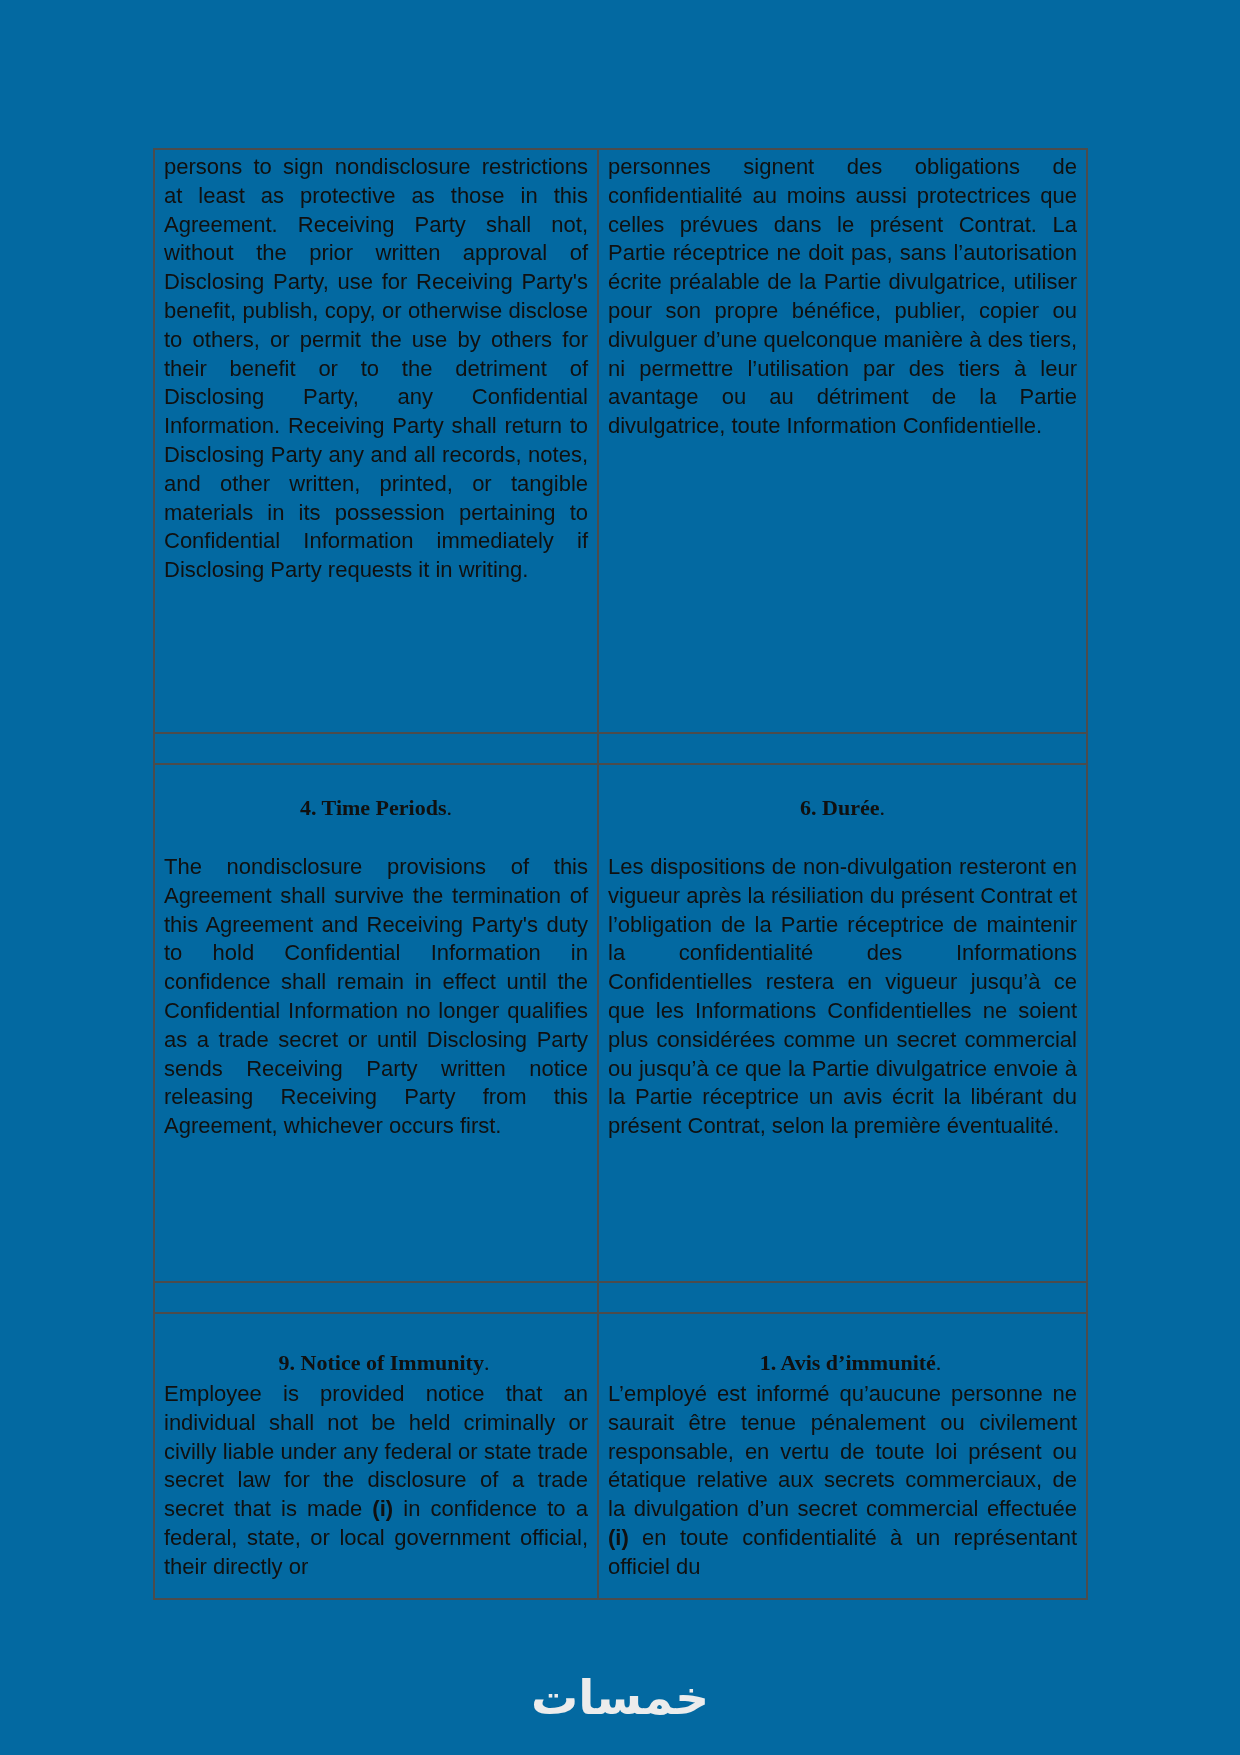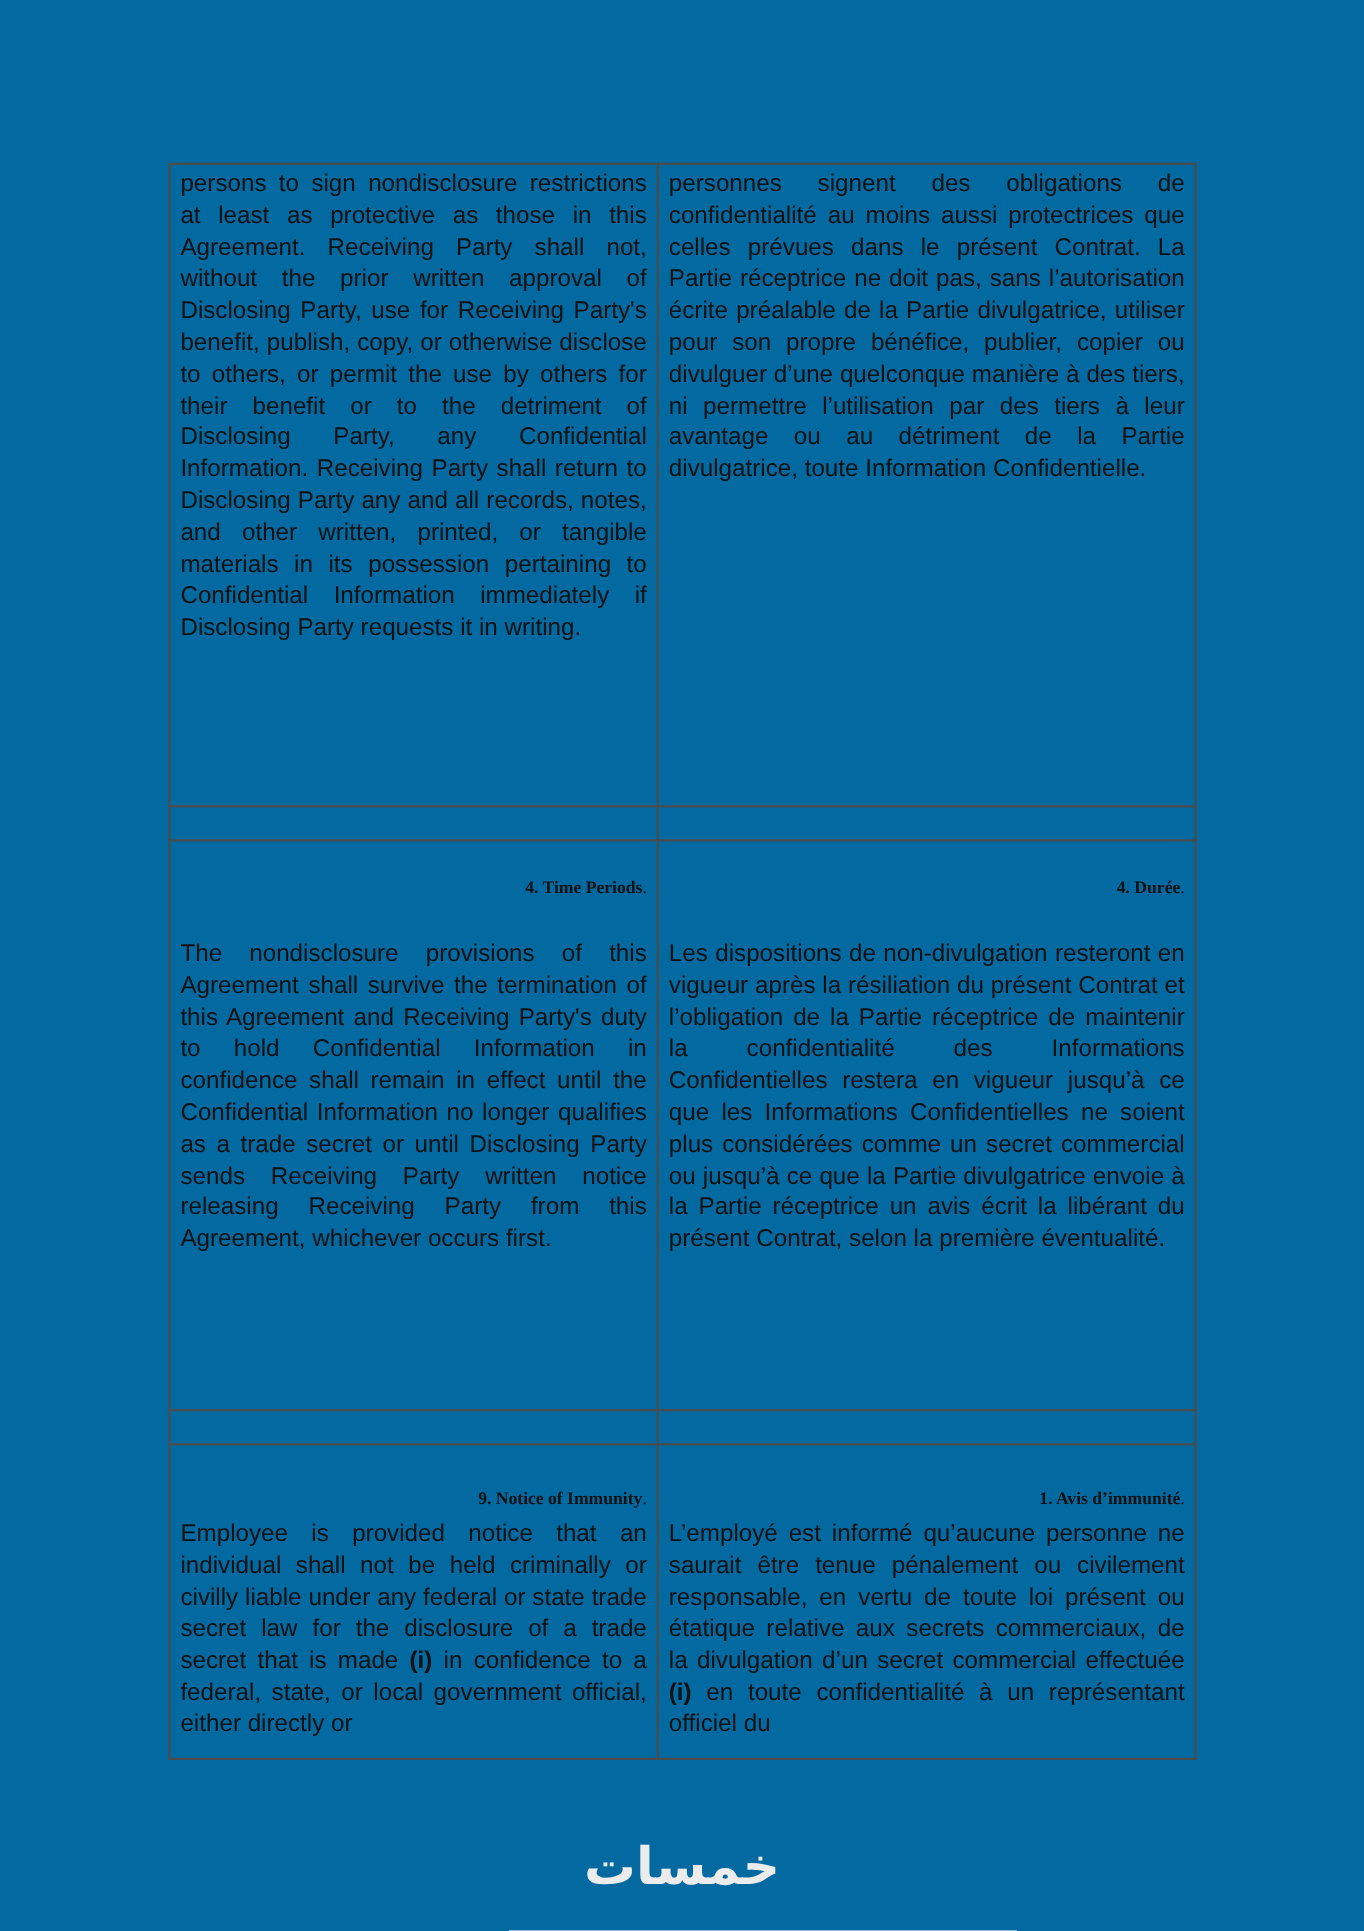--- a/index.html
+++ b/index.html
@@ -33,23 +33,23 @@
   }
   col.c-en { width: 444px; }
   col.c-fr { width: 489px; }
   tr.row-1 td { height: 584px; }
   tr.row-sep td { height: 31px; padding: 0; }
   tr.row-2 td { height: 518px; }
   tr.row-3 td { height: 286px; }
   p.cell-body { margin: 0; }
   p.cell-heading {
     font-family: "Liberation Serif", serif;
-    font-size: 16px;
+    font-size: 22px;
     line-height: 32px;
-    text-align: right;
+    text-align: center;
     font-weight: normal;
   }
   p.cell-heading b { font-weight: bold; }
   tr.row-2 p.cell-heading { margin: 24px 0 29px 0; }
   tr.row-3 p.cell-heading { margin: 30px 0 1px 16px; }
   .inline-bold { font-weight: bold; }
   .watermark {
     position: absolute;
     top: 1672px;
     left: 0;
@@ -87,34 +87,34 @@
         <td></td>
         <td></td>
       </tr>
 
       <tr class="row-2">
         <td>
           <p class="cell-heading"><b>4. Time Periods</b><span>.</span></p>
           <p class="cell-body">The nondisclosure provisions of this Agreement shall survive the termination of this Agreement and Receiving Party's duty to hold Confidential Information in confidence shall remain in effect until the Confidential Information no longer qualifies as a trade secret or until Disclosing Party sends Receiving Party written notice releasing Receiving Party from this Agreement, whichever occurs first.</p>
         </td>
         <td>
-          <p class="cell-heading"><b>4. Durée</b><span>.</span></p>
+          <p class="cell-heading"><b>6. Durée</b><span>.</span></p>
           <p class="cell-body">Les dispositions de non-divulgation resteront en vigueur après la résiliation du présent Contrat et l’obligation de la Partie réceptrice de maintenir la confidentialité des Informations Confidentielles restera en vigueur jusqu’à ce que les Informations Confidentielles ne soient plus considérées comme un secret commercial ou jusqu’à ce que la Partie divulgatrice envoie à la Partie réceptrice un avis écrit la libérant du présent Contrat, selon la première éventualité.</p>
         </td>
       </tr>
 
       <tr class="row-sep">
         <td></td>
         <td></td>
       </tr>
 
       <tr class="row-3">
         <td>
           <p class="cell-heading"><b>9. Notice of Immunity</b><span>.</span></p>
-          <p class="cell-body"><span>Employee is provided notice that an individual shall not be held criminally or civilly liable under any federal or state trade secret law for the disclosure of a trade secret that is made </span><b class="inline-bold">(i)</b><span> in confidence to a federal, state, or local government official, either directly or</span></p>
+          <p class="cell-body"><span>Employee is provided notice that an individual shall not be held criminally or civilly liable under any federal or state trade secret law for the disclosure of a trade secret that is made </span><b class="inline-bold">(i)</b><span> in confidence to a federal, state, or local government official, their directly or</span></p>
         </td>
         <td>
           <p class="cell-heading"><b>1. Avis d’immunité</b><span>.</span></p>
           <p class="cell-body"><span>L’employé est informé qu’aucune personne ne saurait être tenue pénalement ou civilement responsable, en vertu de toute loi présent ou étatique relative aux secrets commerciaux, de la divulgation d’un secret commercial effectuée </span><b class="inline-bold">(i)</b><span> en toute confidentialité à un représentant officiel du</span></p>
         </td>
       </tr>
     </tbody>
   </table>
 
   <div class="watermark">خمسات</div>

